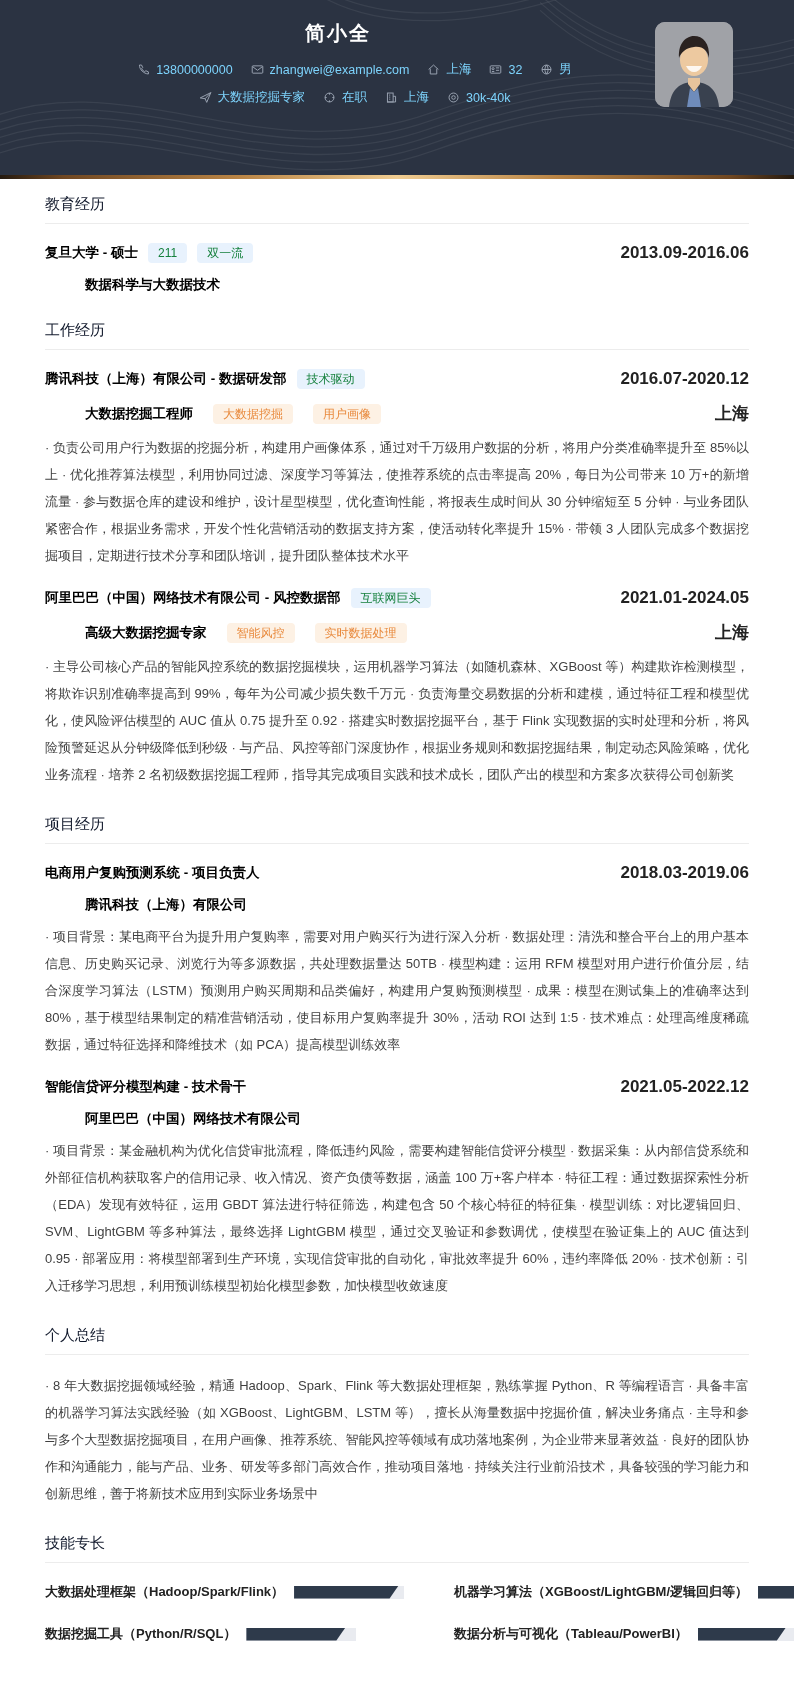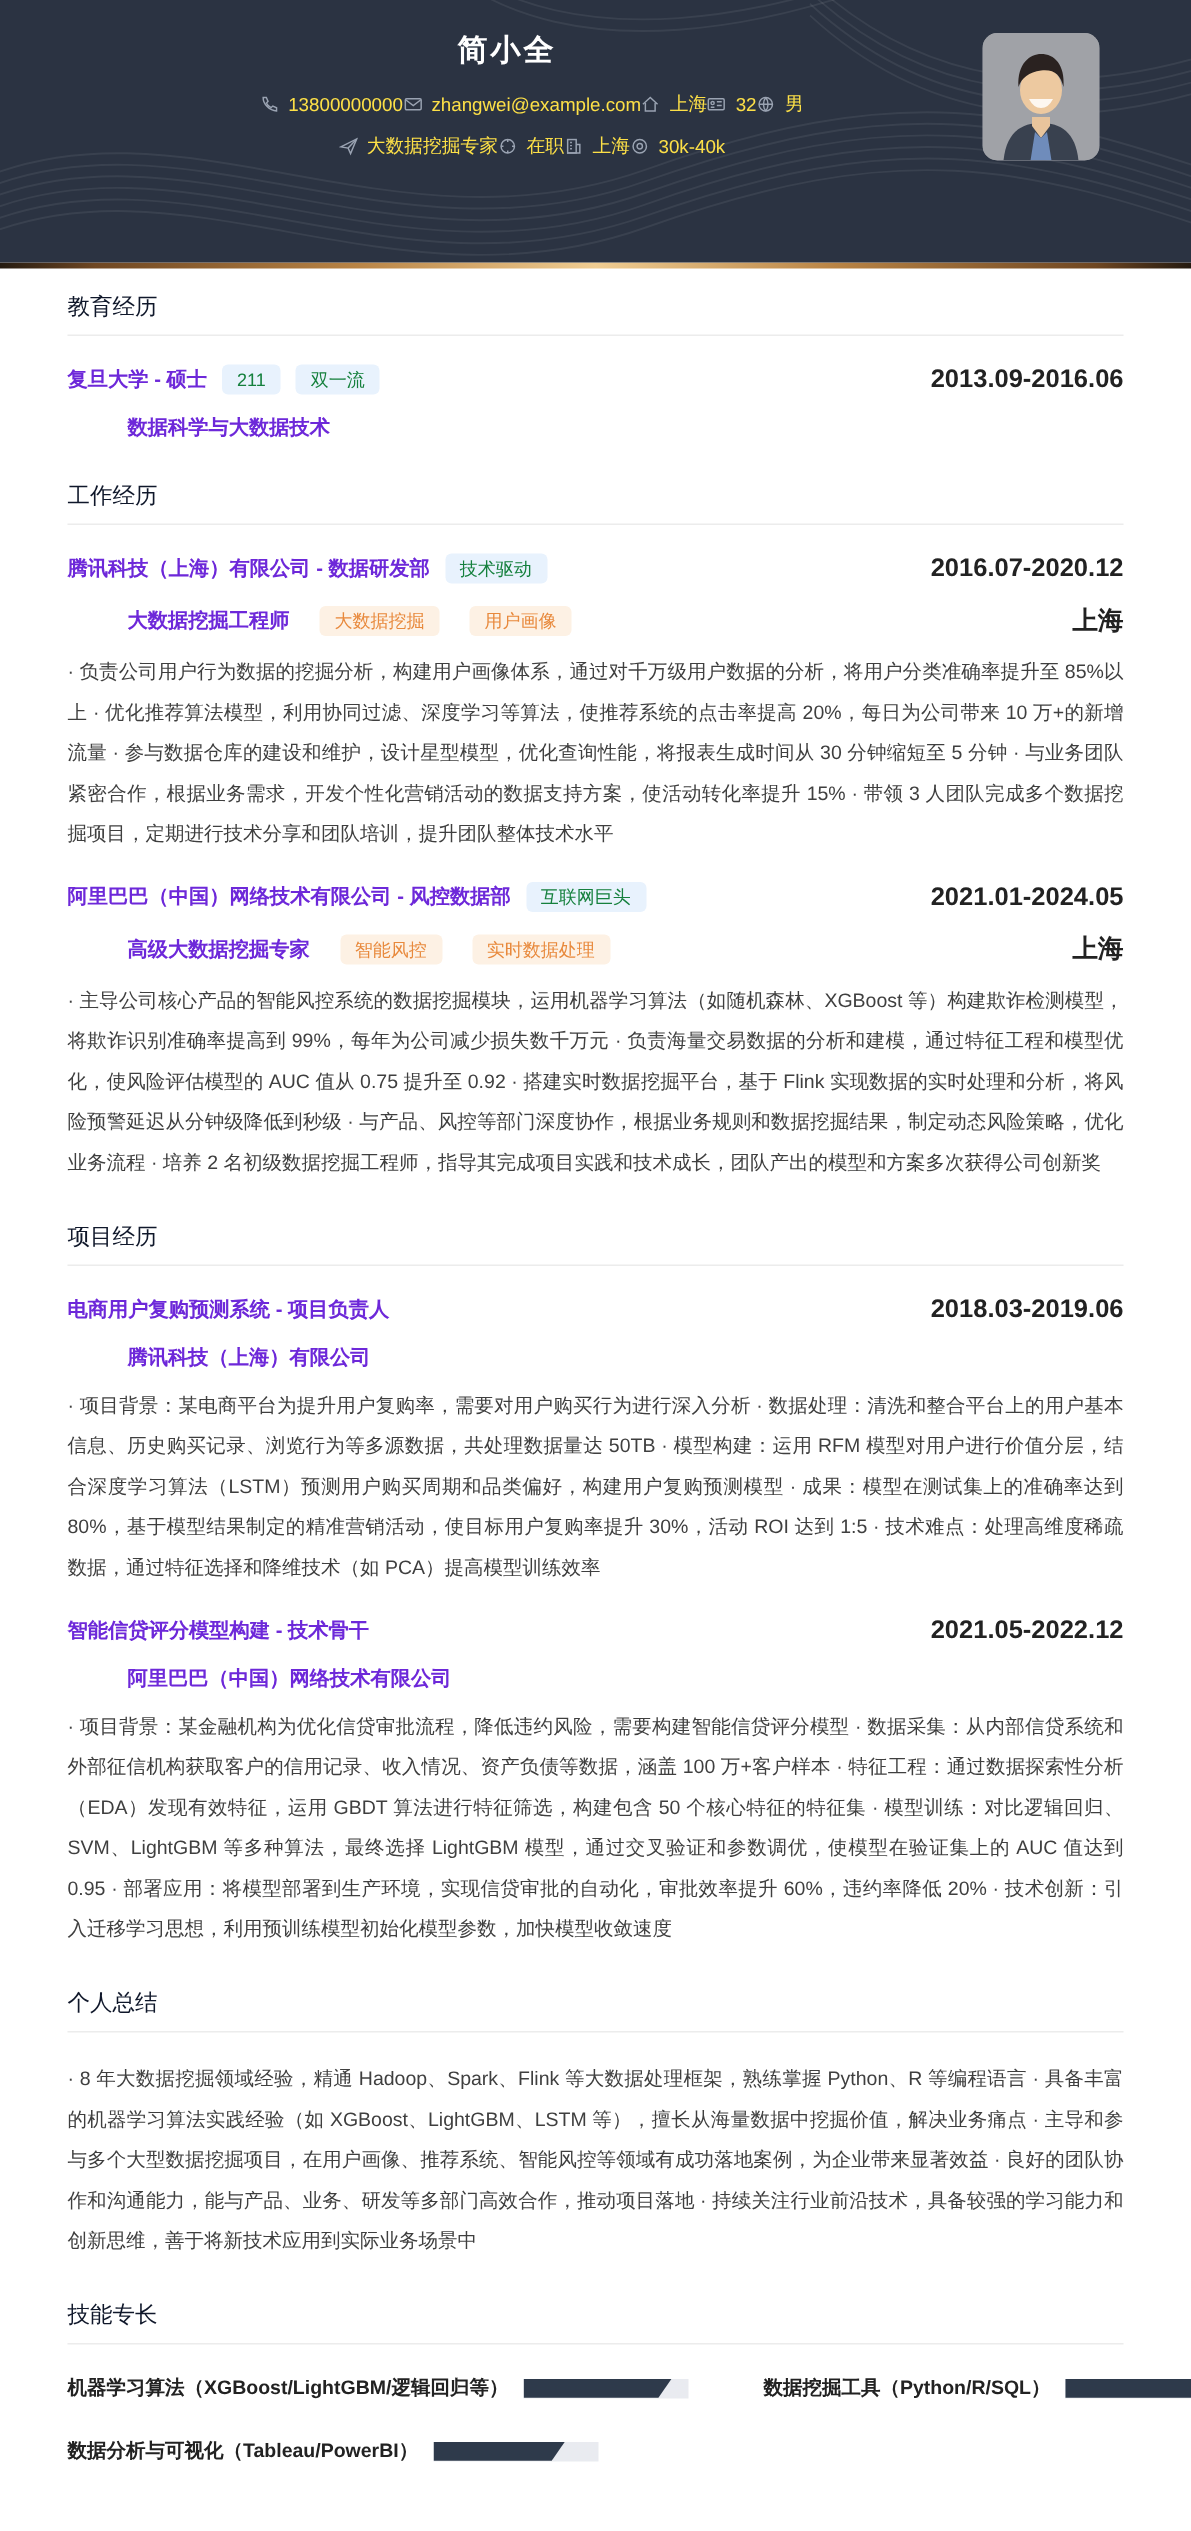--- a/index.html
+++ b/index.html
@@ -11,21 +11,21 @@
   }
   
   .header {
     position:relative; height:175px; background:#2b3342; overflow:hidden;
   }
   .header svg.waves { position:absolute; inset:0; width:100%; height:100%; }
   .header-inner { position:relative; padding-top:20px; margin-right:118px; text-align:center; }
   .name { color:#ffffff; font-size:20px; font-weight:bold; letter-spacing:2px; }
   .contact-row {
     margin-top:14px; display:flex; justify-content:center; align-items:center;
-    color:#fde047; font-size:12.5px;padding-left:33px;
+    gap:18px; color:#7dd3fc; font-size:12.5px;padding-left:33px;
   }
   .contact-row.second { margin-top:11px; }
   .citem { display:inline-flex; align-items:center; gap:6px; white-space:nowrap; }
   .citem svg { width:13px; height:13px; stroke:#9aa3b2; fill:none; stroke-width:1.2; }
   .avatar {
     position:absolute; top:22px; right:61px; width:78px; height:85px;
     border-radius:10px; overflow:hidden; background:#a0a2a7;
   }
   .gold-bar {
     height:4px;
@@ -36,21 +36,21 @@
   .section-title {
     font-size:15px; font-weight:normal; color:#0f172a;
     padding-bottom:9px; border-bottom:1px solid #ececec;
   }
   .section { margin-top:27px; }
   .section:first-child { margin-top:16px; }
   .entry-head {
     display:flex; justify-content:space-between; align-items:center; margin-top:19px;
   }
   .entry-left { display:flex; align-items:center; gap:10px; }
-  .entry-title { font-size:13.5px; font-weight:bold; color:#6d28d9; }
+  .entry-title { font-size:13.5px; font-weight:bold; color:#000000; }
   .entry-date, .entry-loc { font-size:17px; font-weight:bold; color:#222; }
   .badge {
     display:inline-block; font-size:12px; line-height:1;
     padding:4px 10px; border-radius:4px; white-space:nowrap;
   }
   .badge.blue { background:#e8f2fd; color:#15803d; }
   .badge.orange { background:#fdf1e4; color:#e8893c; }
   .role-row { display:flex; justify-content:space-between; align-items:center; margin-top:13px;margin-left:40px; }
   .para {
     margin-top:9px; font-size:13px; color:#3f3f3f;
@@ -264,20 +264,26 @@
 
   <div class="section">
     <div class="section-title">个人总结</div>
     <p class="para" style="margin-top:17px;">· 8 年大数据挖掘领域经验，精通 Hadoop、Spark、Flink 等大数据处理框架，熟练掌握 Python、R 等编程语言 · 具备丰富的机器学习算法实践经验（如 XGBoost、LightGBM、LSTM 等），擅长从海量数据中挖掘价值，解决业务痛点 · 主导和参与多个大型数据挖掘项目，在用户画像、推荐系统、智能风控等领域有成功落地案例，为企业带来显著效益 · 良好的团队协作和沟通能力，能与产品、业务、研发等多部门高效合作，推动项目落地 · 持续关注行业前沿技术，具备较强的学习能力和创新思维，善于将新技术应用到实际业务场景中</p>
   </div>
 
   <div class="section">
     <div class="section-title">技能专长</div>
     <div class="skills-grid">
       <div class="skill-item">
+        <span class="skill-label">大数据处理框架（Hadoop/Spark/Flink）</span>
+        <span class="skill-bar">
+            <span class="skill-fill" style="width: 95%;"></span>
+          </span>
+      </div>
+      <div class="skill-item">
         <span class="skill-label">机器学习算法（XGBoost/LightGBM/逻辑回归等）</span>
         <span class="skill-bar">
             <span class="skill-fill" style="width: 90%;"></span>
           </span>
       </div>
       <div class="skill-item">
         <span class="skill-label">数据挖掘工具（Python/R/SQL）</span>
         <span class="skill-bar">
             <span class="skill-fill" style="width: 90%;"></span>
           </span>

